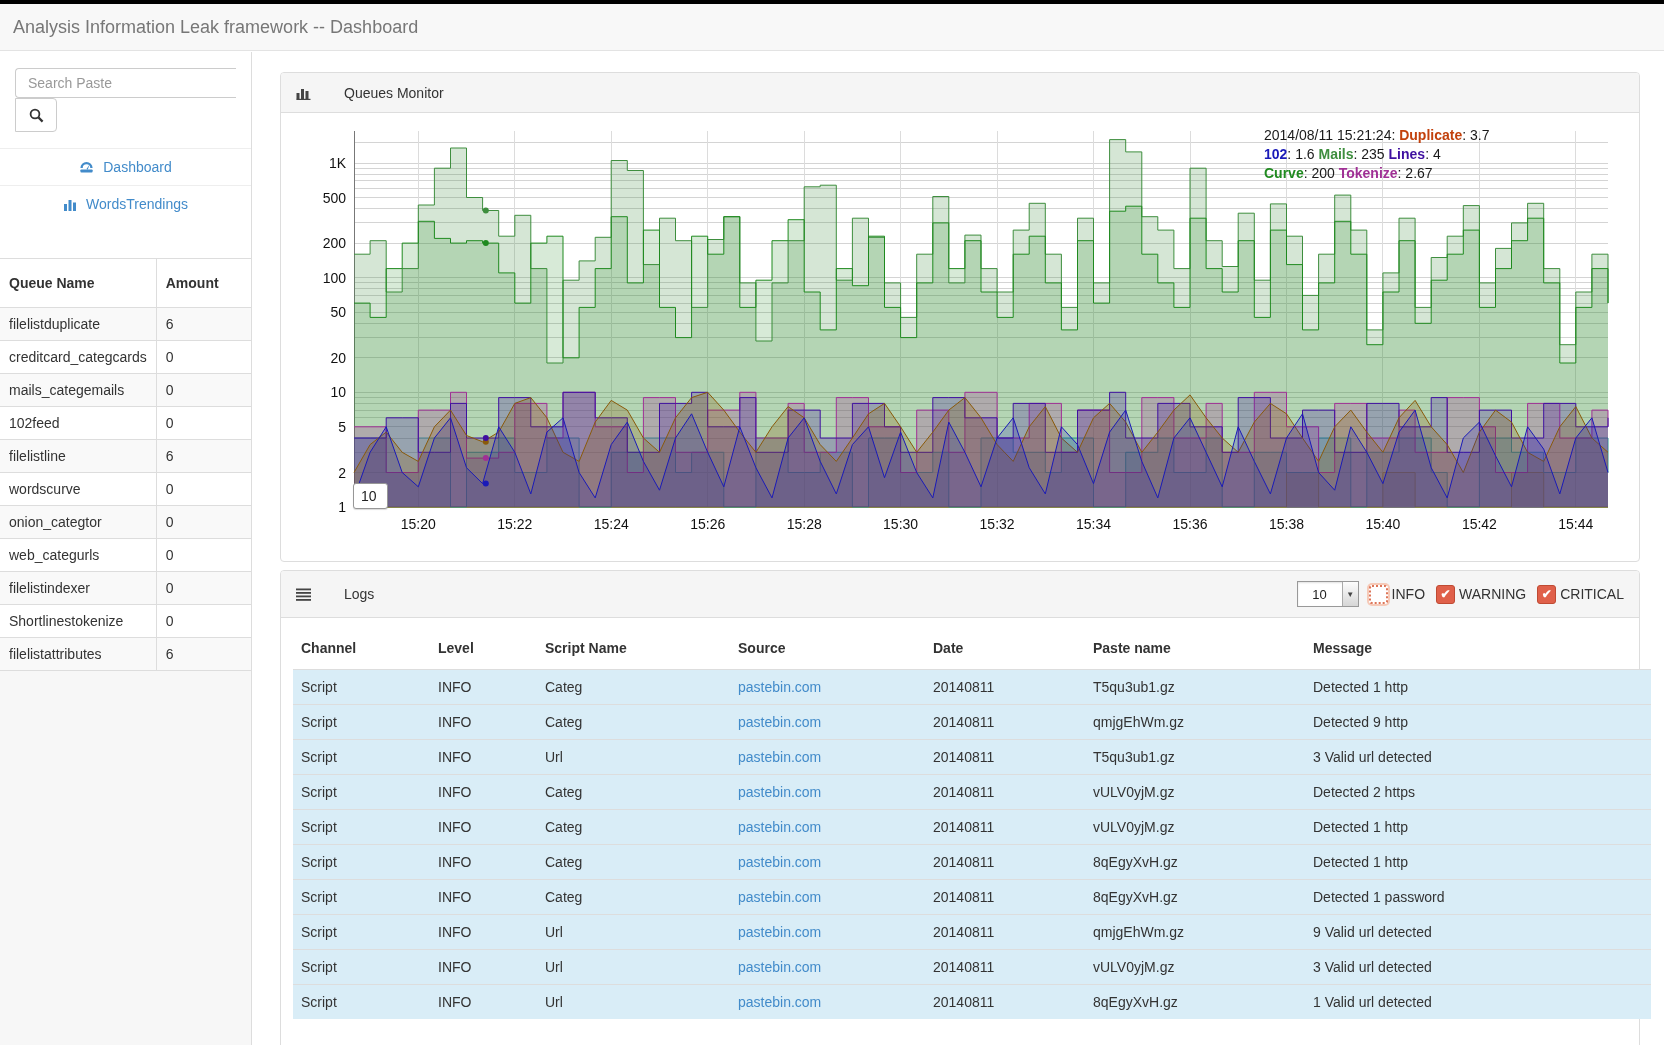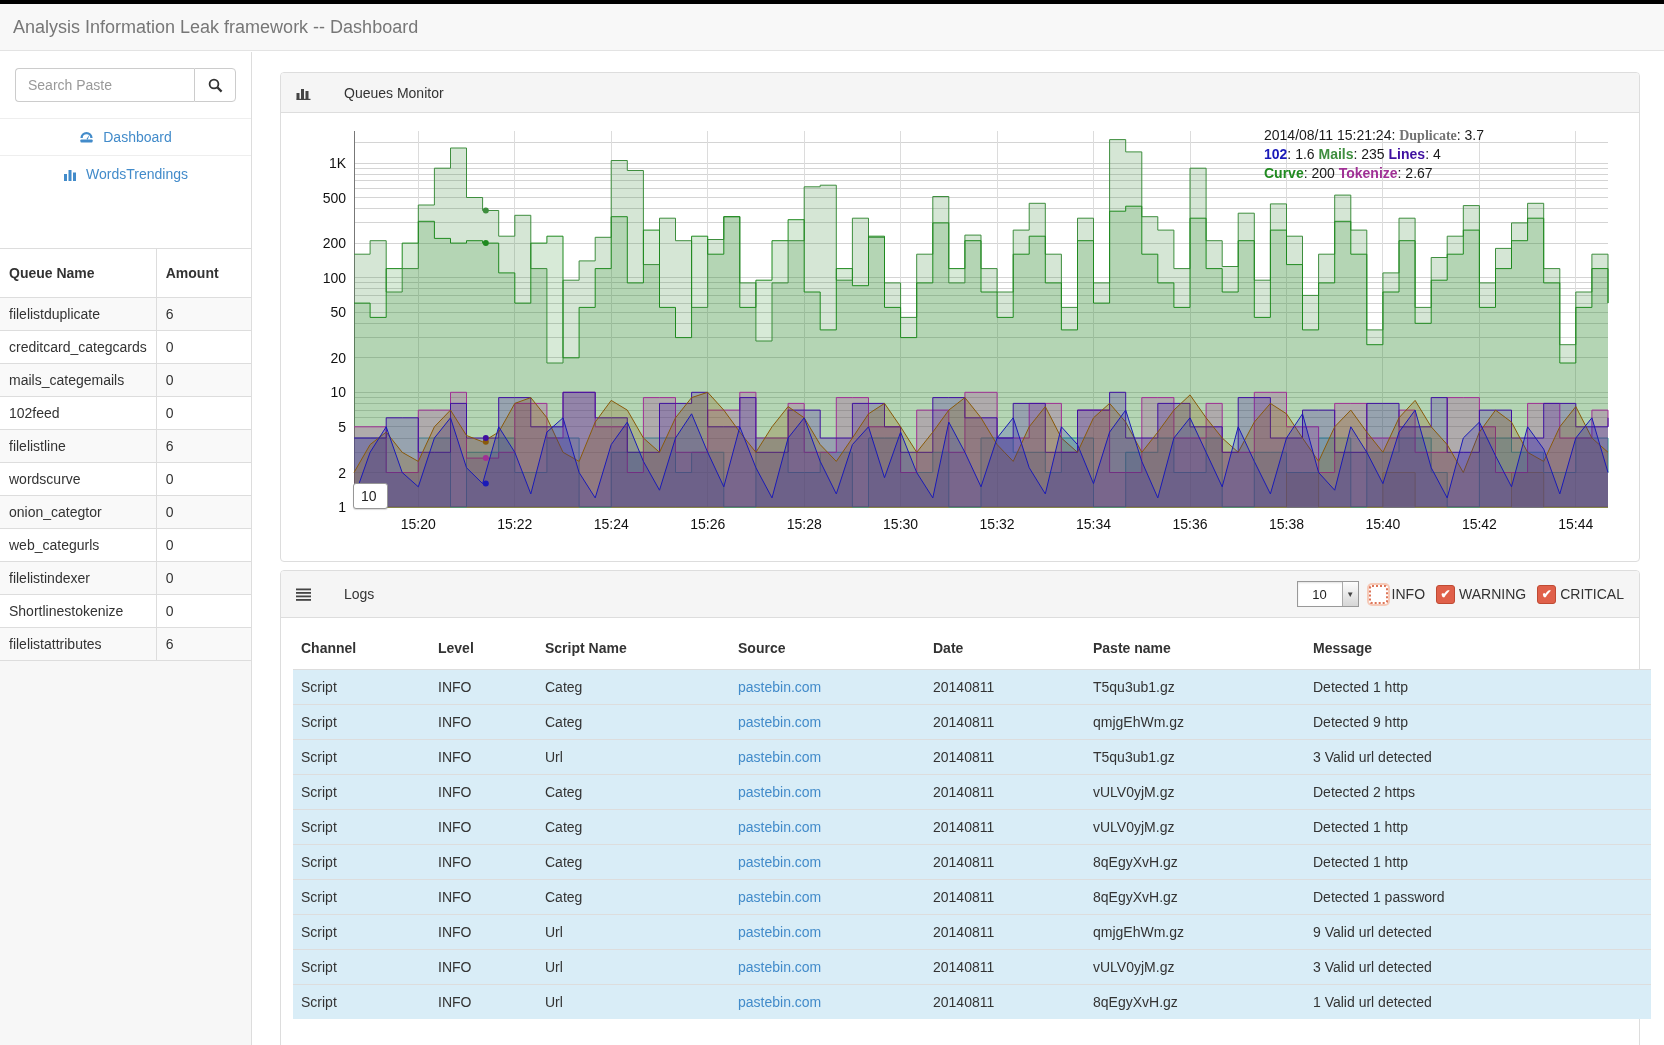--- a/index.html
+++ b/index.html
@@ -8,27 +8,27 @@
     width:1664px; height:1045px; overflow:hidden; position:relative;
     background:#fff; font-family:"Liberation Sans", sans-serif; color:#333;
   }
   .top-black { height:4px; background:#000; }
   .navbar { height:47px; background:#f8f8f8; border-bottom:1px solid #e3e3e3; display:flex; align-items:center; }
   .navbar-title { font-size:18px; color:#777; padding-left:13px; }
 
   
   .sidebar { position:absolute; top:52px; left:0; width:252px; bottom:0; background:#f7f7f7; border-right:1px solid #ddd; }
   .sidebar-top { background:#fff; }
-  .search-wrap { display:flex; padding:16px 15px 16px 15px; }
+  .search-wrap { display:flex; padding:16px 15px 16px 15px;flex-direction:column; }
   .search-input { flex:1; min-width:0; height:34px; border:1px solid #ccc; border-right:none; border-radius:4px 0 0 4px; padding:6px 12px; font-size:14px; color:#555; outline:none; font-family:inherit; }
   .search-input::placeholder { color:#999; }
   .search-btn { width:42px; height:34px; border:1px solid #ccc; border-radius:0 4px 4px 0; background:#fff; display:flex; align-items:center; justify-content:center; cursor:pointer; }
   .nav-item { display:flex; align-items:center; gap:9px; padding:10px 16px; font-size:14px; color:#428bca; border-top:1px solid #eee; cursor:pointer;justify-content:center; }
   .nav-item:last-child { border-bottom:1px solid #eee; }
-  .queue-table { width:100%; border-collapse:collapse; margin-top:56px; background:#fff; font-size:14px; border-top:1px solid #ddd; }
+  .queue-table { width:100%; border-collapse:collapse; margin-top:36px; background:#fff; font-size:14px; border-top:1px solid #ddd; }
   .queue-table th { text-align:left; font-weight:bold; padding:16px 9px; border-bottom:1px solid #ddd; }
   .queue-table td { padding:8px 9px; border-bottom:1px solid #ddd; }
   .queue-table th:first-child, .queue-table td:first-child { width:156px; border-right:1px solid #ddd; }
   .queue-table tbody tr:nth-child(odd) { background:#f9f9f9; }
 
   
   .main { position:absolute; left:253px; top:52px; right:0; bottom:0; background:#fff; overflow:hidden; }
   .panel { margin:0 24px 0 27px; border:1px solid #ddd; border-radius:4px; background:#fff; }
   .panel-queues { margin-top:20px; }
   .panel-logs { margin-top:8px; }
@@ -250,21 +250,21 @@
           <text x="619.6" y="416" text-anchor="middle" font-size="14" fill="#111">15:30</text>
           <text x="716.1" y="416" text-anchor="middle" font-size="14" fill="#111">15:32</text>
           <text x="812.5" y="416" text-anchor="middle" font-size="14" fill="#111">15:34</text>
           <text x="909" y="416" text-anchor="middle" font-size="14" fill="#111">15:36</text>
           <text x="1005.5" y="416" text-anchor="middle" font-size="14" fill="#111">15:38</text>
           <text x="1101.9" y="416" text-anchor="middle" font-size="14" fill="#111">15:40</text>
           <text x="1198.4" y="416" text-anchor="middle" font-size="14" fill="#111">15:42</text>
           <text x="1294.8" y="416" text-anchor="middle" font-size="14" fill="#111">15:44</text>
         </svg>
       <div class="legend-box" id="chart-legend">
-          <div><span>2014/08/11 15:21:24: </span><b style="color: #737373; font-family: Liberation Serif, serif;">Duplicate</b><span>: 3.7</span></div>
+          <div><span>2014/08/11 15:21:24: </span><b style="color: #c2410c;">Duplicate</b><span>: 3.7</span></div>
           <div><b style="color: rgb(26, 26, 184);">102</b><span>: 1.6 </span><b style="color: rgb(62, 142, 62);">Mails</b><span>: 235 </span><b style="color: rgb(63, 16, 160);">Lines</b><span>: 4</span></div>
           <div><b style="color: rgb(31, 138, 31);">Curve</b><span>: 200 </span><b style="color: rgb(160, 48, 149);">Tokenize</b><span>: 2.67</span></div>
         </div>
       <div class="roll-box">10</div>
     </div>
   </div>
 
   <div class="panel panel-logs">
     <div class="panel-heading">
       <svg width="15" height="13" viewBox="0 0 15 13">

